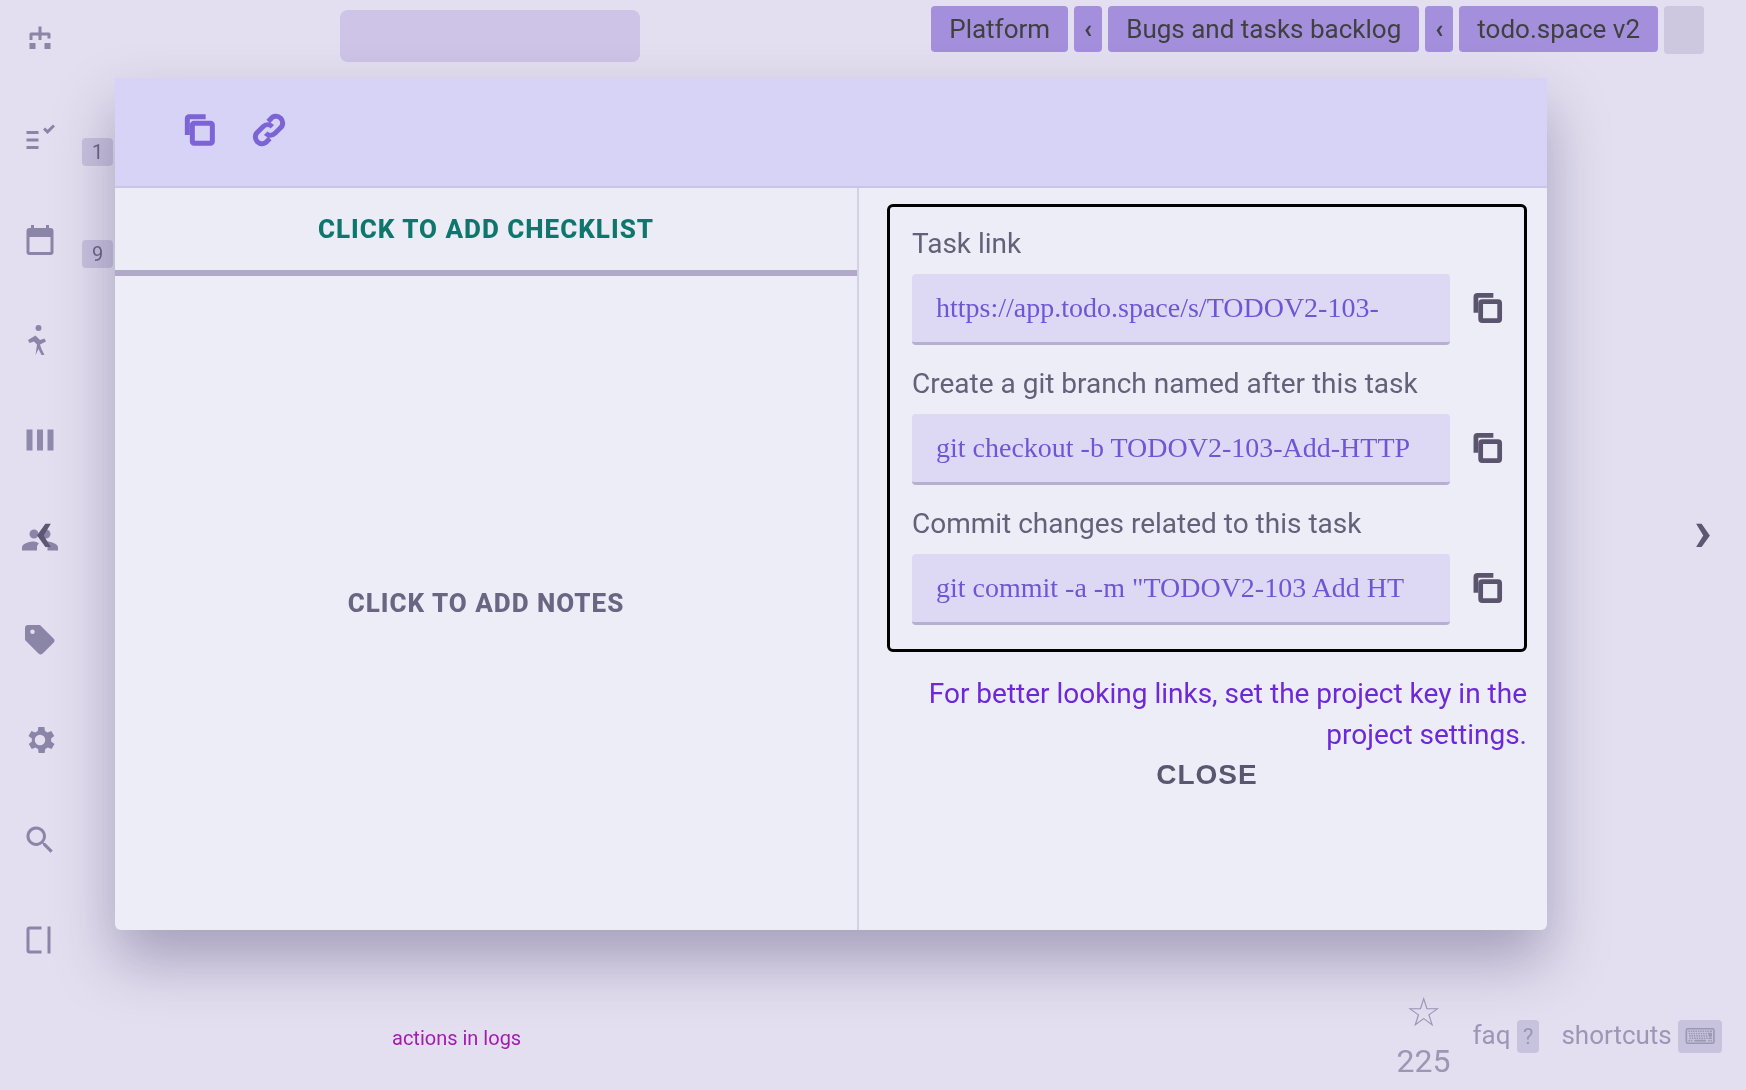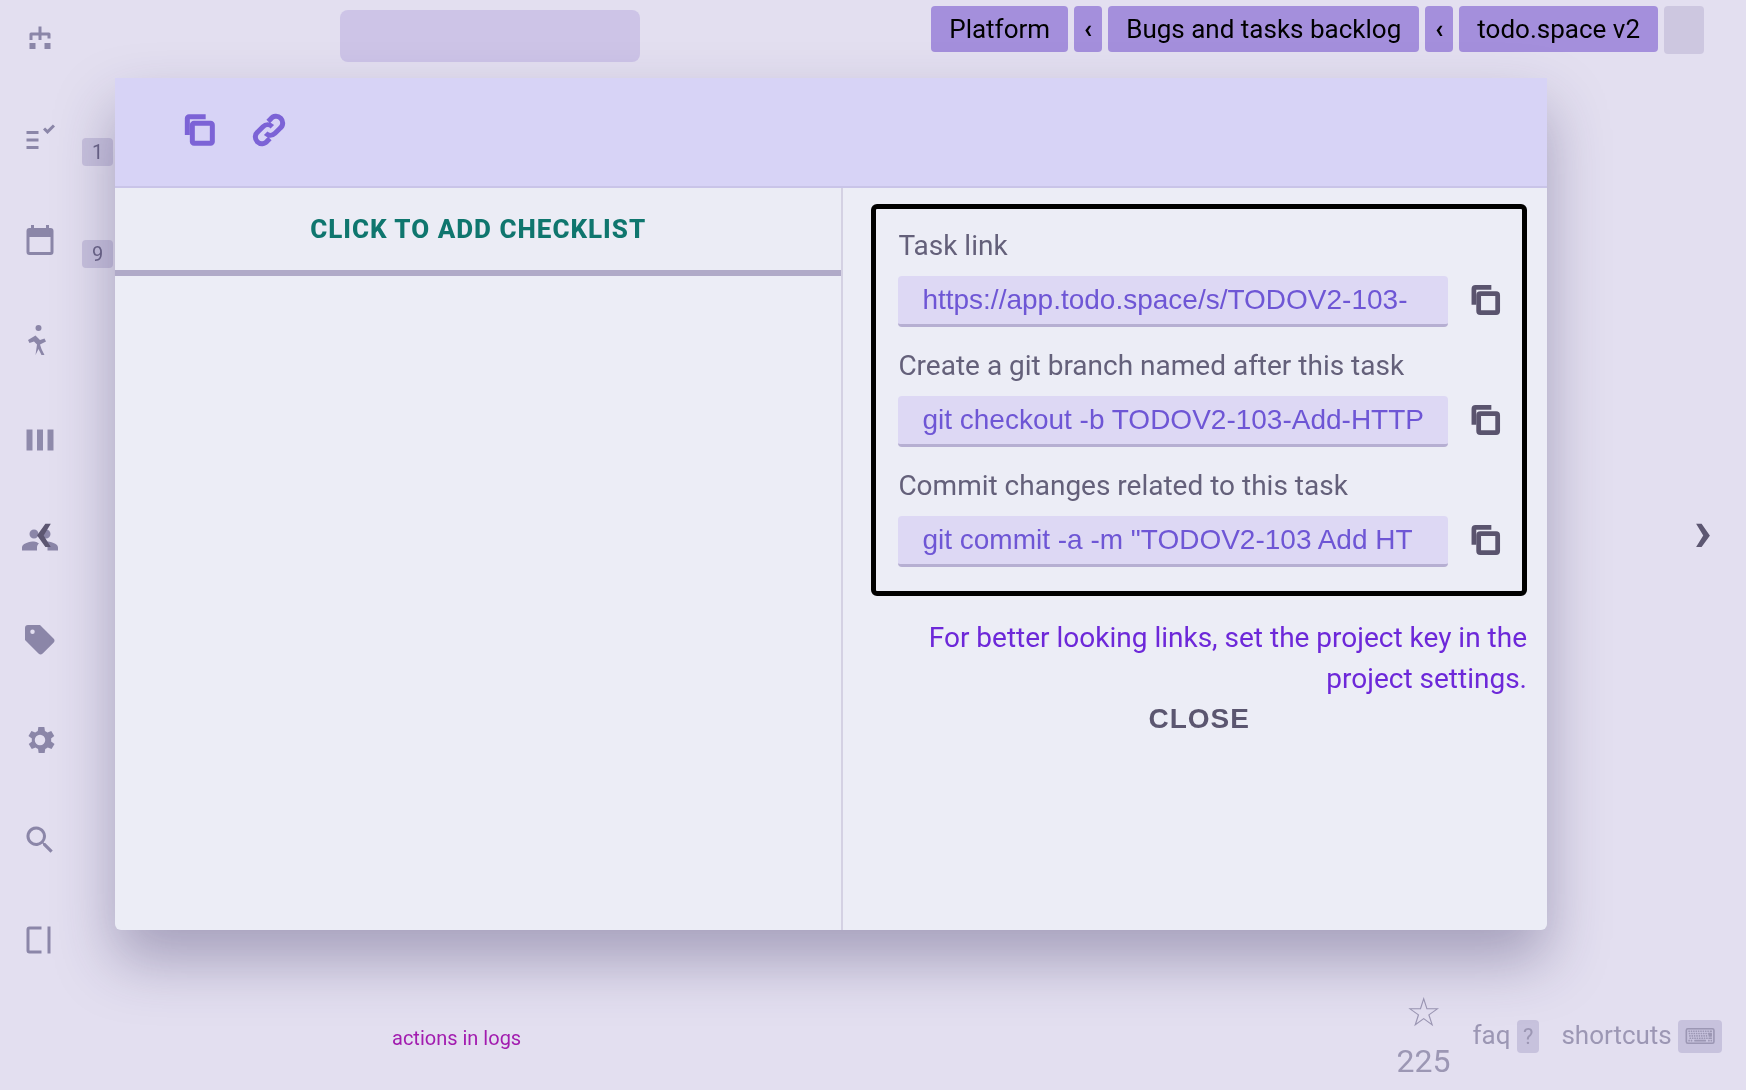--- a/index.html
+++ b/index.html
@@ -38,21 +38,21 @@
   .footer-hints .star { font-size: 40px; margin-bottom: 6px; }
   .footer-hints .count { font-size: 32px; color:#9c97b4; }
   .footer-hints .kbd { background:#c7c2dd; padding:4px 6px; border-radius:4px; font-size:22px; }
 
   
   .crumb-bar {
     position: absolute; top: 6px; right: 88px;
     display: flex; align-items: stretch; gap: 6px;
   }
   .crumb {
-    background: #a48fdc; color: #000000;
+    background: #a48fdc; color: #404040;
     font-size: 26px; padding: 8px 18px;
     border-radius: 4px; display: flex; align-items: center;
   }
   .crumb.sep { padding: 8px 10px; font-weight: 700; }
   .partial-chip {
     position: absolute; top: 6px; right: 42px;
     width: 40px; height: 48px; background:#cdc7e0; border-radius:4px;
   }
   .bg-card {
     position: absolute; top: 10px; left: 340px;
@@ -102,34 +102,34 @@
   }
   .notes-placeholder {
     flex:1; display:flex; align-items:center; justify-content:center;
     font-weight:800; font-size:26px; letter-spacing:1px; color:#6a6582;
   }
 
   .col-right {
     flex:1; display:flex; flex-direction:column; padding: 16px 20px 18px 28px;
   }
   .highlight-box {
-    border: 5px solid #000000;
+    border: 3px solid #000000;
     border-radius: 6px;
     padding: 20px 18px 24px 22px;
     display:flex; flex-direction:column; gap: 22px;
   }
   .snippet-group { display:flex; flex-direction:column; gap: 14px; }
   .snippet-label { font-size: 28px; color:#64607a; }
   .snippet-row { display:flex; align-items:center; gap: 18px; }
   .snippet-box {
     flex:1; background:#ddd8f4; color:#6e56d5;
-    font-size:28px; padding: 8px 24px; border-radius:4px;
+    font-size:28px; padding: 18px 24px; border-radius:4px;
     border-bottom: 3px solid #b6afd2;
     white-space: nowrap; overflow: hidden; text-overflow: clip;
-    font-family: Liberation Sans, sans-serif;
+    font-family: Liberation Serif, serif;
   }
   .copy-mini svg { width: 38px; height: 38px; stroke:#5a546e; fill:none; stroke-width:3; }
 
   .hint-text {
     margin-top: 22px; color:#6d28d9; font-size:28px; text-align:right; line-height:1.45;
   }
   .close-btn {
     margin-top: 4px; align-self: center;
     font-weight:800; letter-spacing:1px; font-size:28px; color:#5b5670;
     background:none; border:none; cursor:pointer;
@@ -236,20 +236,21 @@
     <div class="hicon">
       <svg viewBox="0 0 24 24">
           <path d="M10 14a4 4 0 005.6 0l3-3a4 4 0 10-5.6-5.6l-1.5 1.5M14 10a4 4 0 00-5.6 0l-3 3a4 4 0 105.6 5.6l1.5-1.5"></path>
         </svg>
     </div>
   </div>
 
   <div class="modal-body">
     <div class="col-left">
       <div class="checklist-placeholder">CLICK TO ADD CHECKLIST</div>
+      <div class="notes-placeholder">CLICK TO ADD NOTES</div>
     </div>
 
     <div class="col-right">
       <div class="highlight-box">
 
         <div class="snippet-group">
           <div class="snippet-label">Task link</div>
           <div class="snippet-row">
             <div class="snippet-box">https://app.todo.space/s/TODOV2-103-</div>
             <div class="copy-mini">

